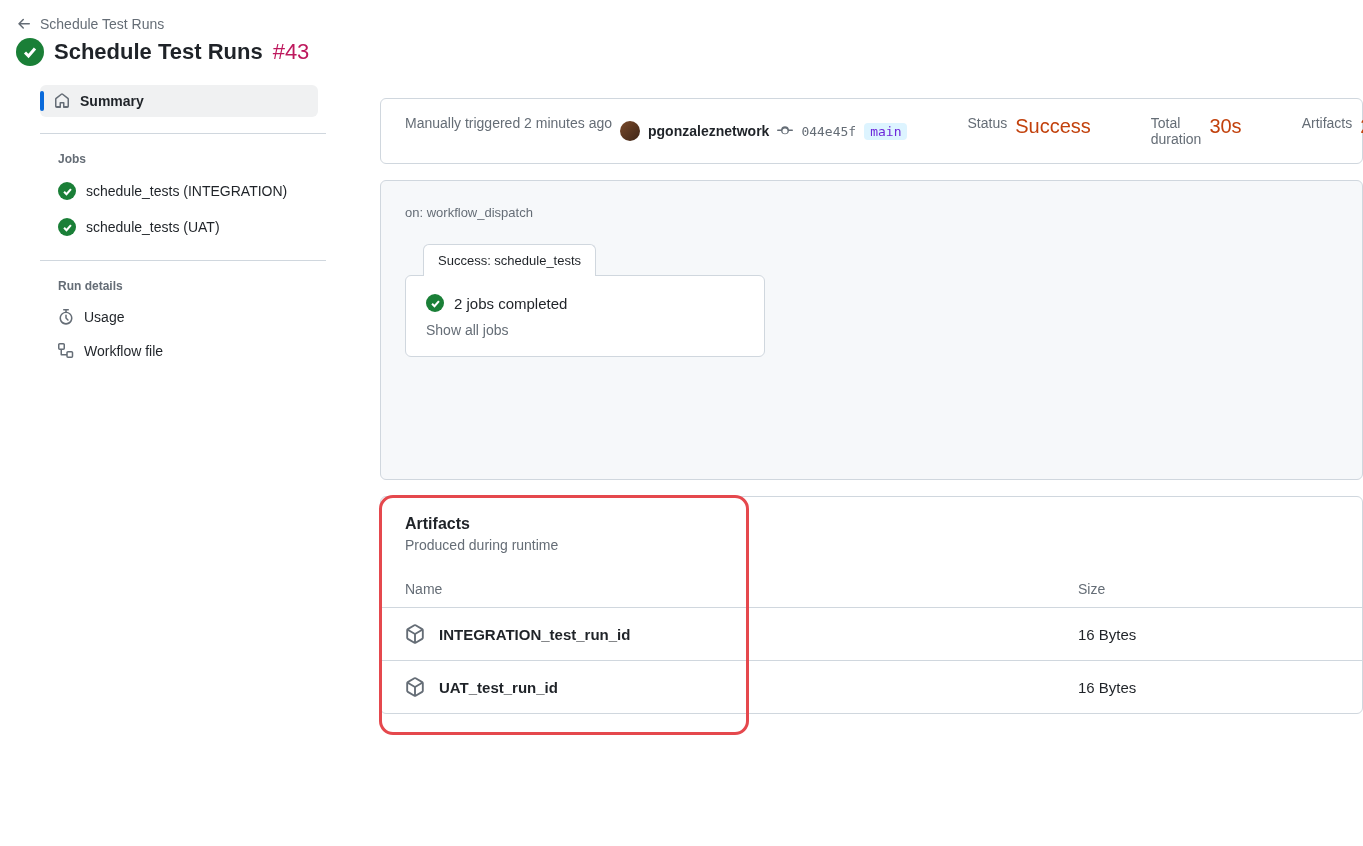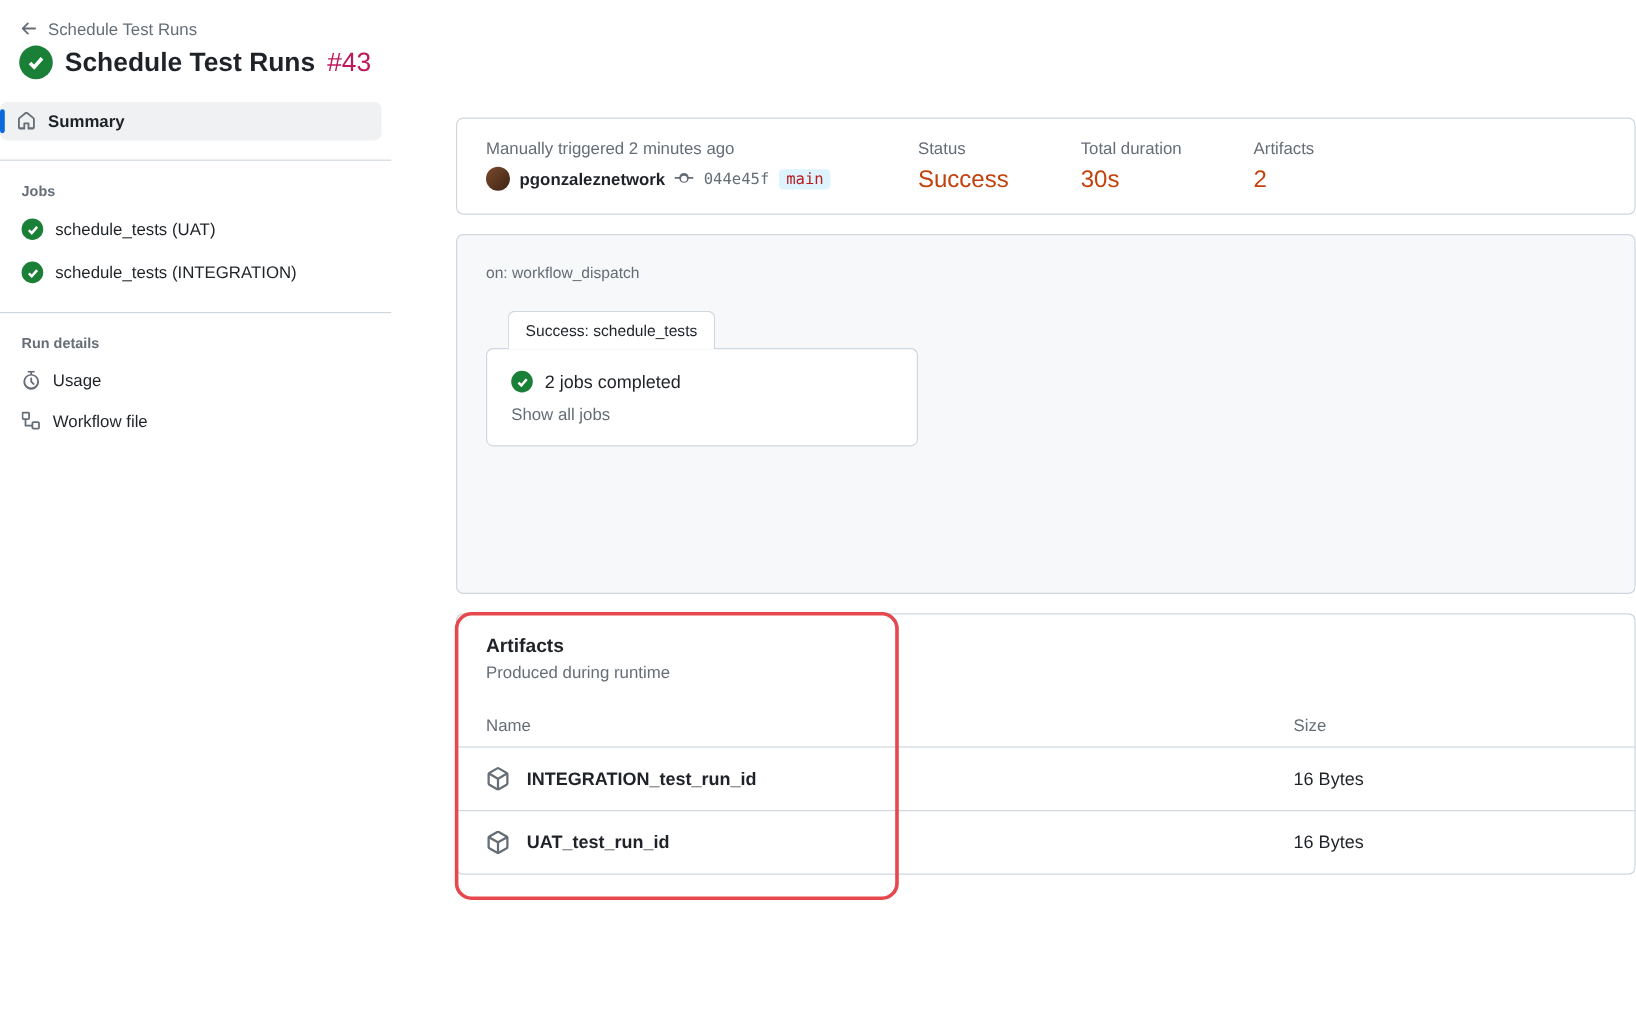--- a/index.html
+++ b/index.html
@@ -35,47 +35,47 @@
     position: relative;
     margin-left: 0;
     padding-left: 14px;
     font-weight: 600;
   }
   .side-item.selected::before {
     content: "";
     position: absolute; left: 0; top: 6px; bottom: 6px;
     width: 4px; background: #0969da; border-radius: 2px;
   }
-  .side-section { border-bottom: 1px solid #d0d7de; padding: 10px 0 14px 0; margin-right: 0; }
+  .side-section { border-bottom: 1px solid #d0d7de; padding: 10px 0 14px 0; margin-right: 0; margin-left: 40px; }
   .side-section:last-child { border-bottom: none; }
   .side-heading { font-size: 12px; font-weight: 600; color: #656d76; padding: 8px 18px 6px; }
   .side-item .label { font-size: 14px; }
   .side-item.job { padding-left: 18px; }
   
   
   .card {
     border: 1px solid #d0d7de; border-radius: 6px;
     background: #ffffff; margin-bottom: 16px;
   }
   .summary-grid {
     display: flex; padding: 16px 24px;
     gap: 60px;
   }
-  .summary-col { display: flex; flex-direction: column; gap: 8px; }
+  .summary-col { display: flex; gap: 8px; }
   .summary-col.first { flex: 0 0 auto; min-width: 300px; }
   .meta-label { font-size: 14px; color: #656d76; }
   .meta-value { font-size: 20px; font-weight: 400; color: #c2410c; }
   .trigger-row { display: flex; align-items: center; gap: 8px; }
   .avatar { width: 20px; height: 20px; border-radius: 50%; background: linear-gradient(135deg,#7a4a2b,#3d2416); flex-shrink:0; }
   .actor { font-weight: 600; }
   .commit-icon { color: #656d76; }
   .sha { font-family: ui-monospace, SFMono-Regular, Menlo, monospace; color: #656d76; font-size: 13px; }
   .branch {
     font-family: ui-monospace, SFMono-Regular, Menlo, monospace;
-    background: #ddf4ff; color: #b91c1c; padding: 1px 6px; border-radius: 4px;
+    background: #ddf4ff; color: #6d28d9; padding: 1px 6px; border-radius: 4px;
     font-size: 13px;
   }
   
   
   .workflow-card {
     border: 1px solid #d0d7de; border-radius: 6px;
     background: #f6f8fa; padding: 24px; margin-bottom: 16px;
     min-height: 300px;
   }
   .wf-title { font-size: 16px; font-weight: 600; margin-bottom: 4px; }
@@ -175,29 +175,29 @@
       </div>
 
       <div class="side-section">
         <div class="side-heading">Jobs</div>
         <div class="side-item job">
           <span class="check-circle">
               <svg viewBox="0 0 16 16">
                 <polyline points="3,8.5 6.5,12 13,4.5"></polyline>
               </svg>
             </span>
-          <span class="label">schedule_tests (UAT)</span>
+          <span class="label">schedule_tests (INTEGRATION)</span>
         </div>
         <div class="side-item job">
           <span class="check-circle">
               <svg viewBox="0 0 16 16">
                 <polyline points="3,8.5 6.5,12 13,4.5"></polyline>
               </svg>
             </span>
-          <span class="label">schedule_tests (INTEGRATION)</span>
+          <span class="label">schedule_tests (UAT)</span>
         </div>
       </div>
 
       <div class="side-section">
         <div class="side-heading">Run details</div>
         <div class="side-item" style="padding-left:18px">
           <span class="icon muted">
             <svg class="oct" viewBox="0 0 16 16">
                 <path d="M5.75 0h4.5a.75.75 0 0 1 0 1.5h-1.5v1.28a6.5 6.5 0 1 1-1.5 0V1.5h-1.5a.75.75 0 0 1 0-1.5ZM8 4a5 5 0 1 0 0 10A5 5 0 0 0 8 4Zm.75 2.25v2.5l1.7 1.7a.75.75 0 1 1-1.06 1.06L7.47 9.59A.75.75 0 0 1 7.25 9V6.25a.75.75 0 0 1 1.5 0Z"></path>
               </svg>

